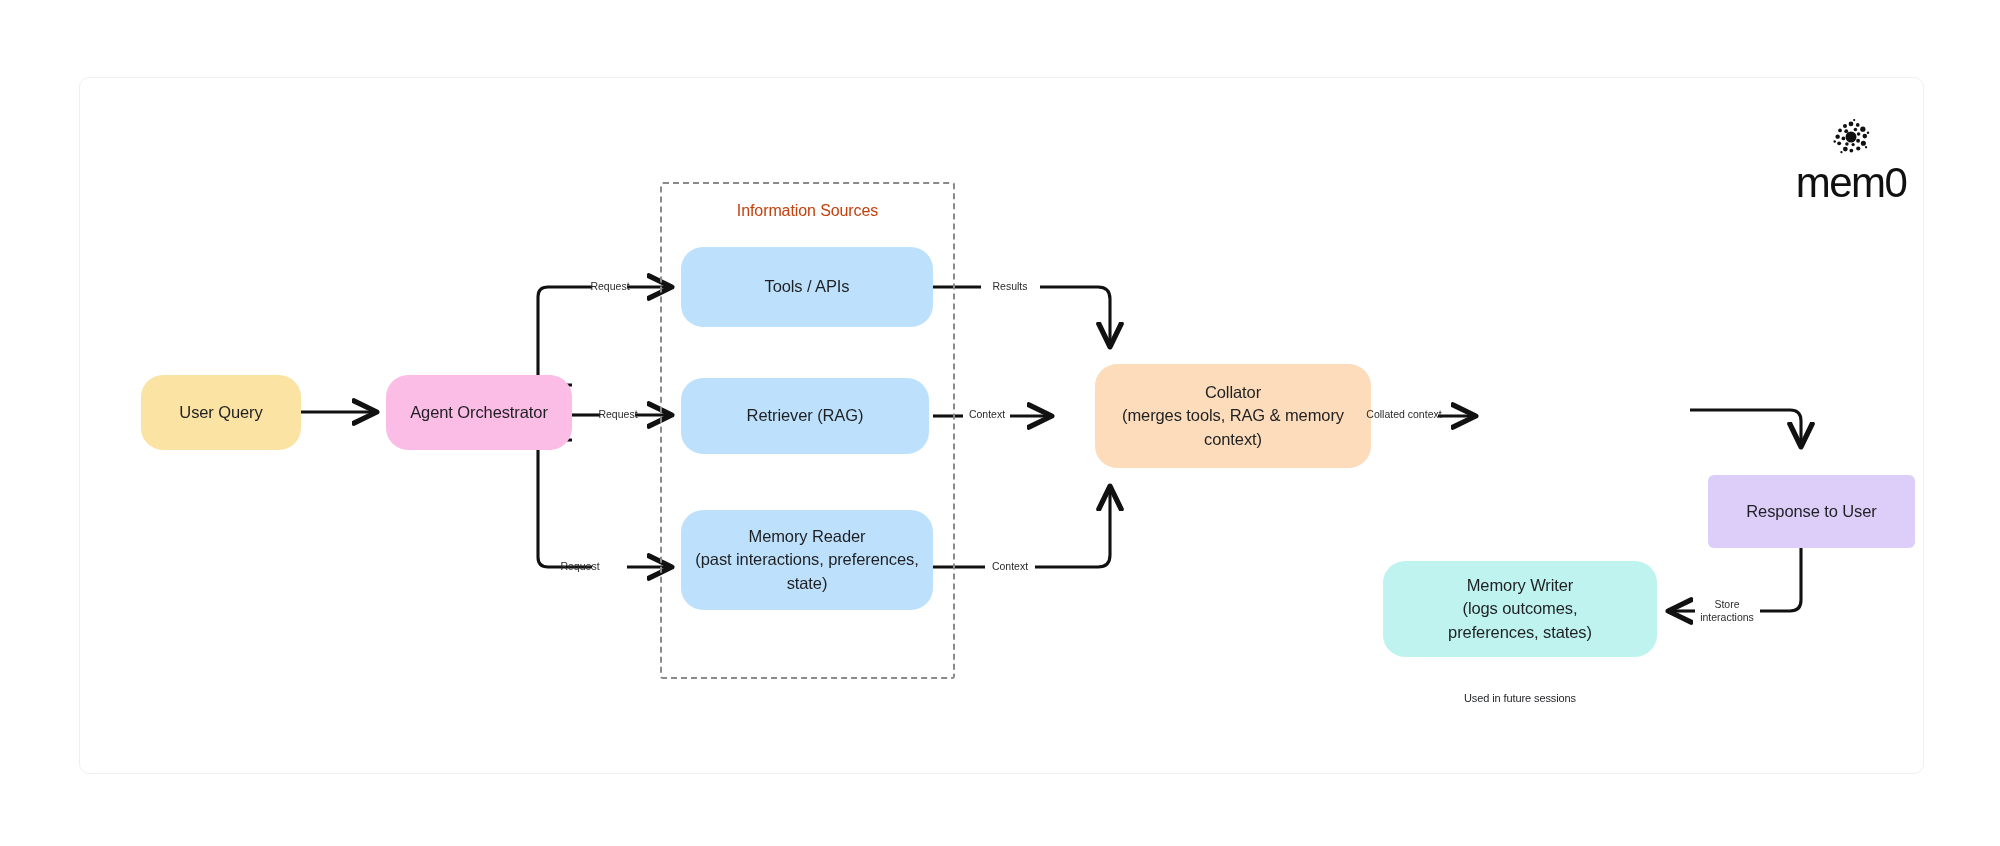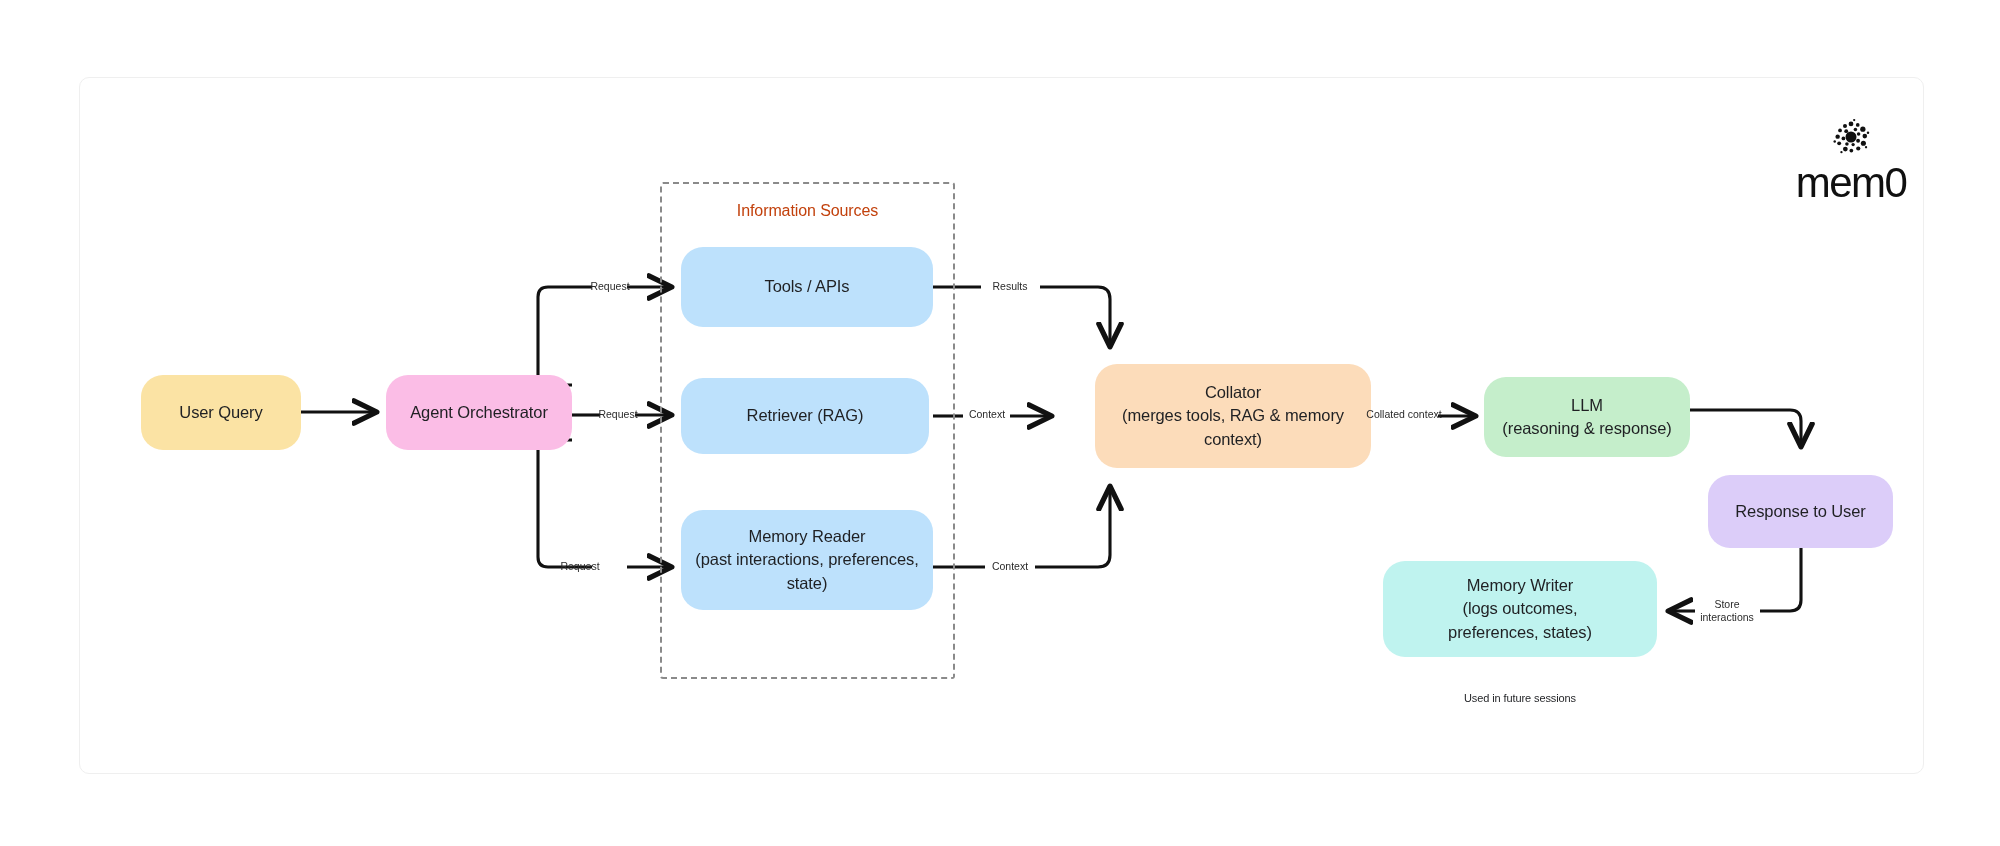--- a/index.html
+++ b/index.html
@@ -42,21 +42,21 @@
     white-space: pre-line;
     letter-spacing: -0.1px;
   }
   .n-user-query   { left: 141px;  top: 375px; width: 160px; height: 75px;  background: #fbe3a4; }
   .n-agent        { left: 386px;  top: 375px; width: 186px; height: 75px;  background: #fbbde6; }
   .n-tools        { left: 681px;  top: 247px; width: 252px; height: 80px;  background: #bde1fc; }
   .n-retriever    { left: 681px;  top: 378px; width: 248px; height: 76px;  background: #bde1fc; }
   .n-memreader    { left: 681px;  top: 510px; width: 252px; height: 100px; background: #bde1fc; }
   .n-collator     { left: 1095px; top: 364px; width: 276px; height: 104px; background: #fcdcba; }
   .n-llm          { left: 1484px; top: 377px; width: 206px; height: 80px;  background: #c5eecb; }
-  .n-response     { left: 1708px; top: 475px; width: 185px; height: 73px;  background: #dccdf9; }
+  .n-response     { left: 1708px; top: 475px; width: 207px; height: 73px;  background: #dccdf9; border-radius: 6px; }
   .n-memwriter    { left: 1383px; top: 561px; width: 274px; height: 96px;  background: #bff3ef; }
 
   
   .group-box {
     position: absolute;
     left: 660px;
     top: 182px;
     width: 295px;
     height: 497px;
     border: 2px dashed #8a8a8a;
@@ -181,22 +181,20 @@
   <div class="node n-retriever">Retriever (RAG)</div>
 
   <div class="node n-memreader">Memory Reader
 (past interactions, preferences,
 state)</div>
 
   <div class="node n-collator">Collator
 (merges tools, RAG &amp; memory
 context)</div>
 
-  <div class="node n-llm">LLM
-(reasoning &amp; response)</div>
 
   <div class="node n-response">Response to User</div>
 
   <div class="node n-memwriter">Memory Writer
 (logs outcomes,
 preferences, states)</div>
 
   <div class="edge-label" style="left:575px; top:280px; width:70px;">Request</div>
 
   <div class="edge-label" style="left:583px; top:408px; width:70px;">Request</div>

